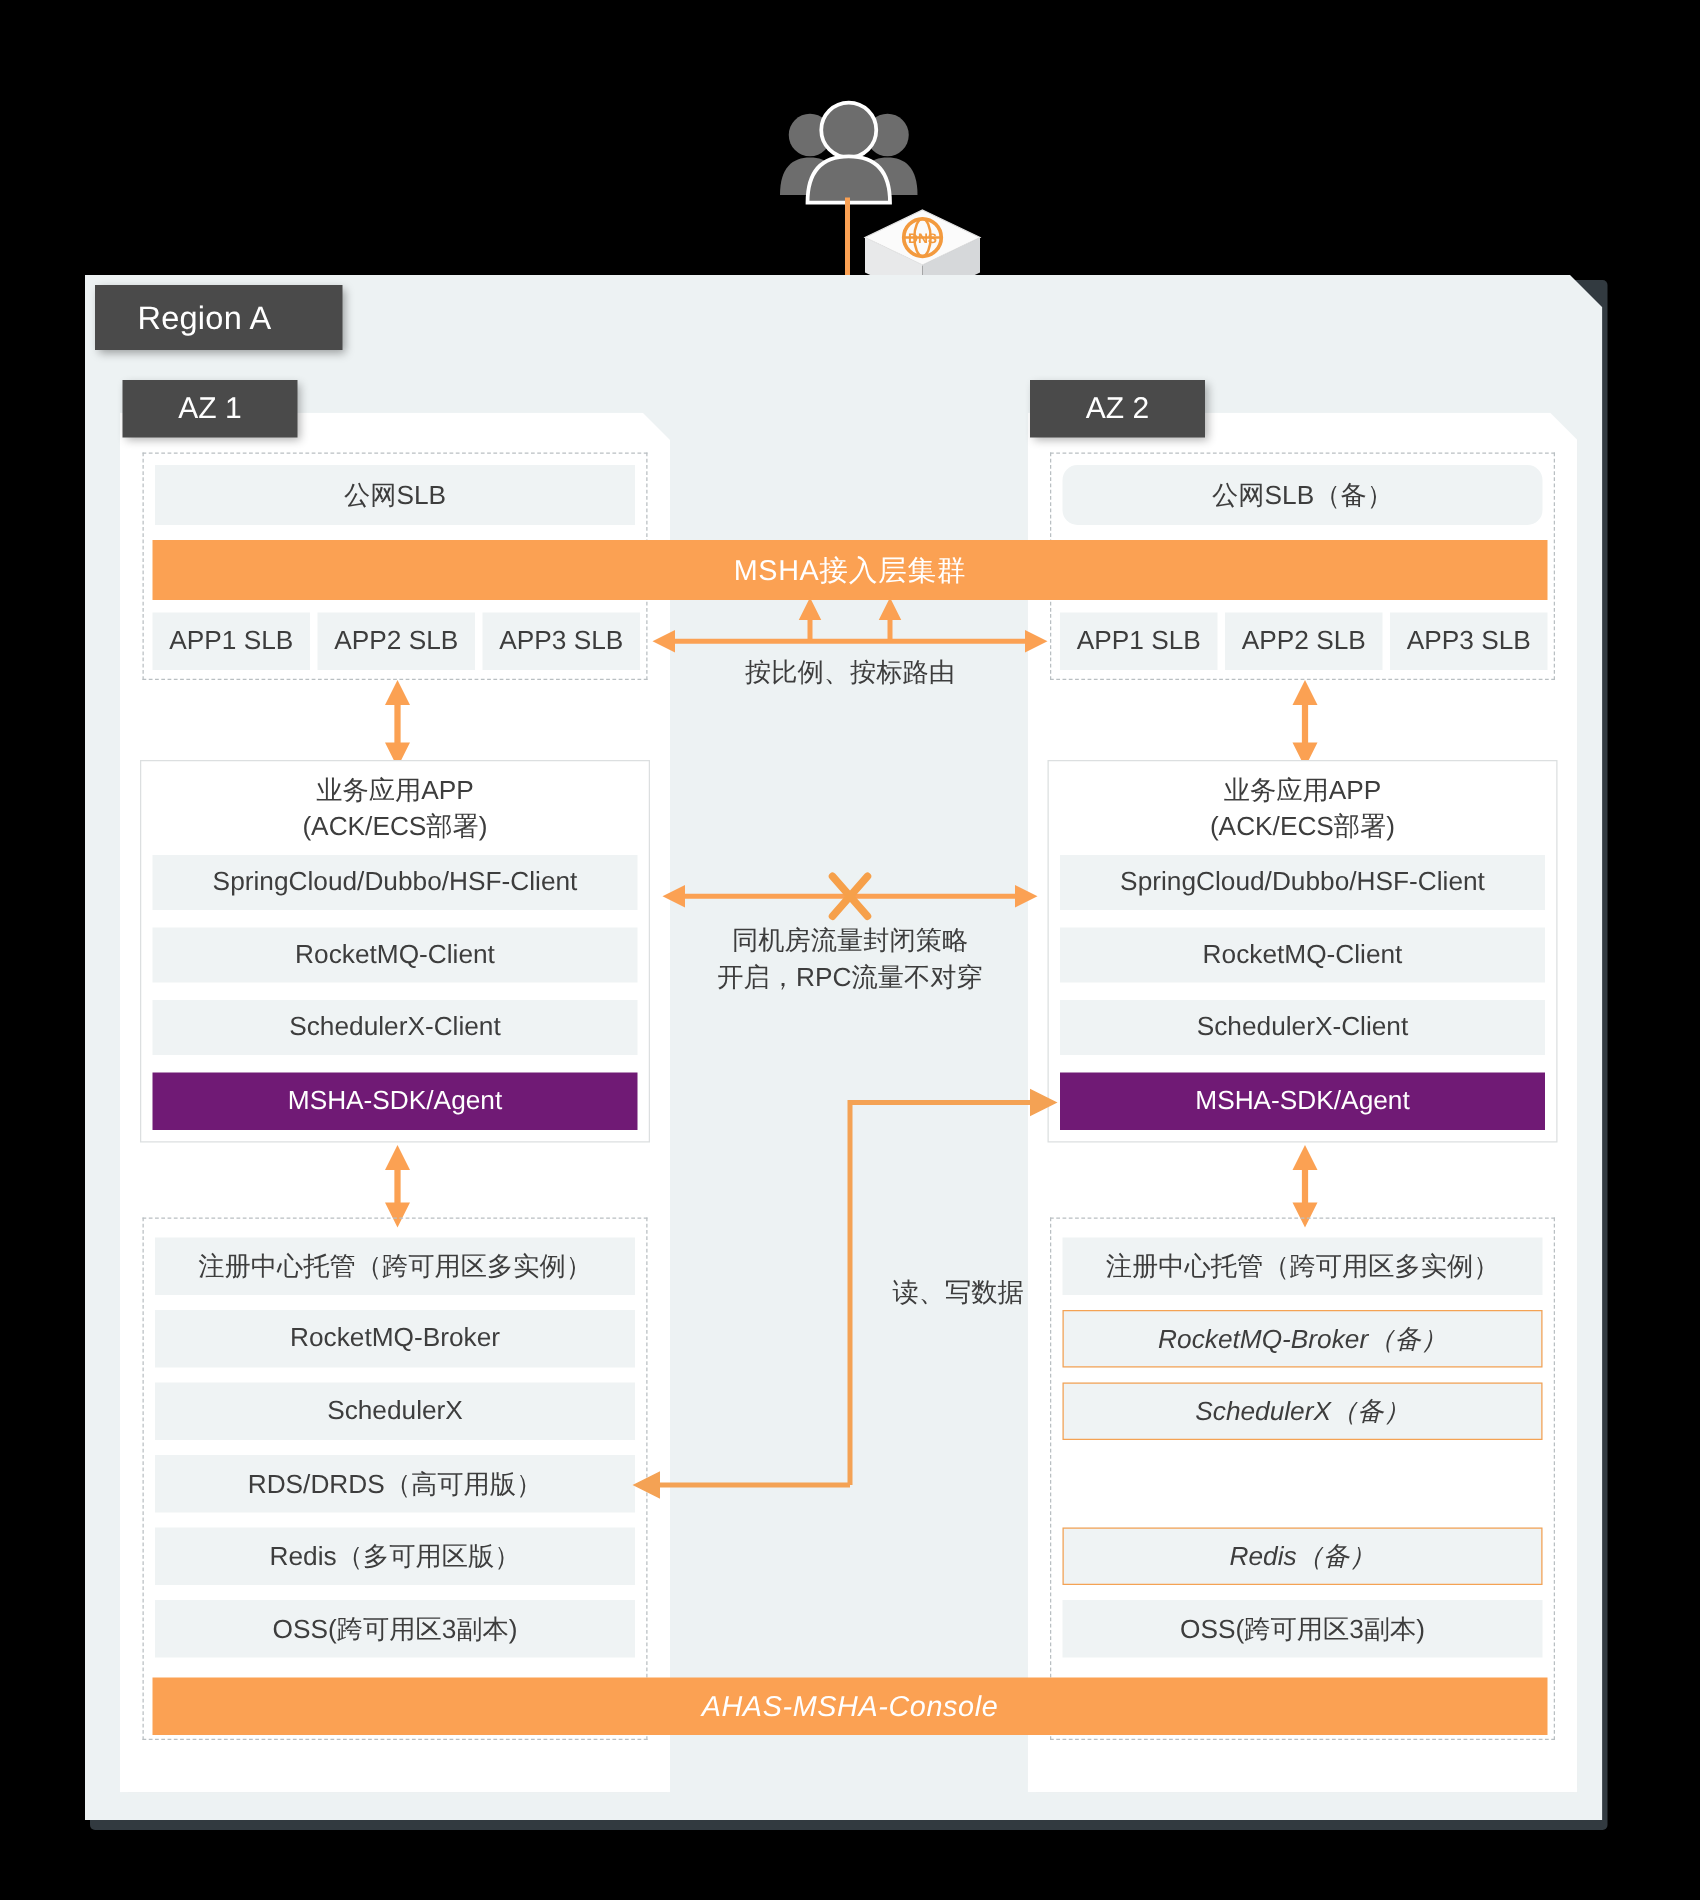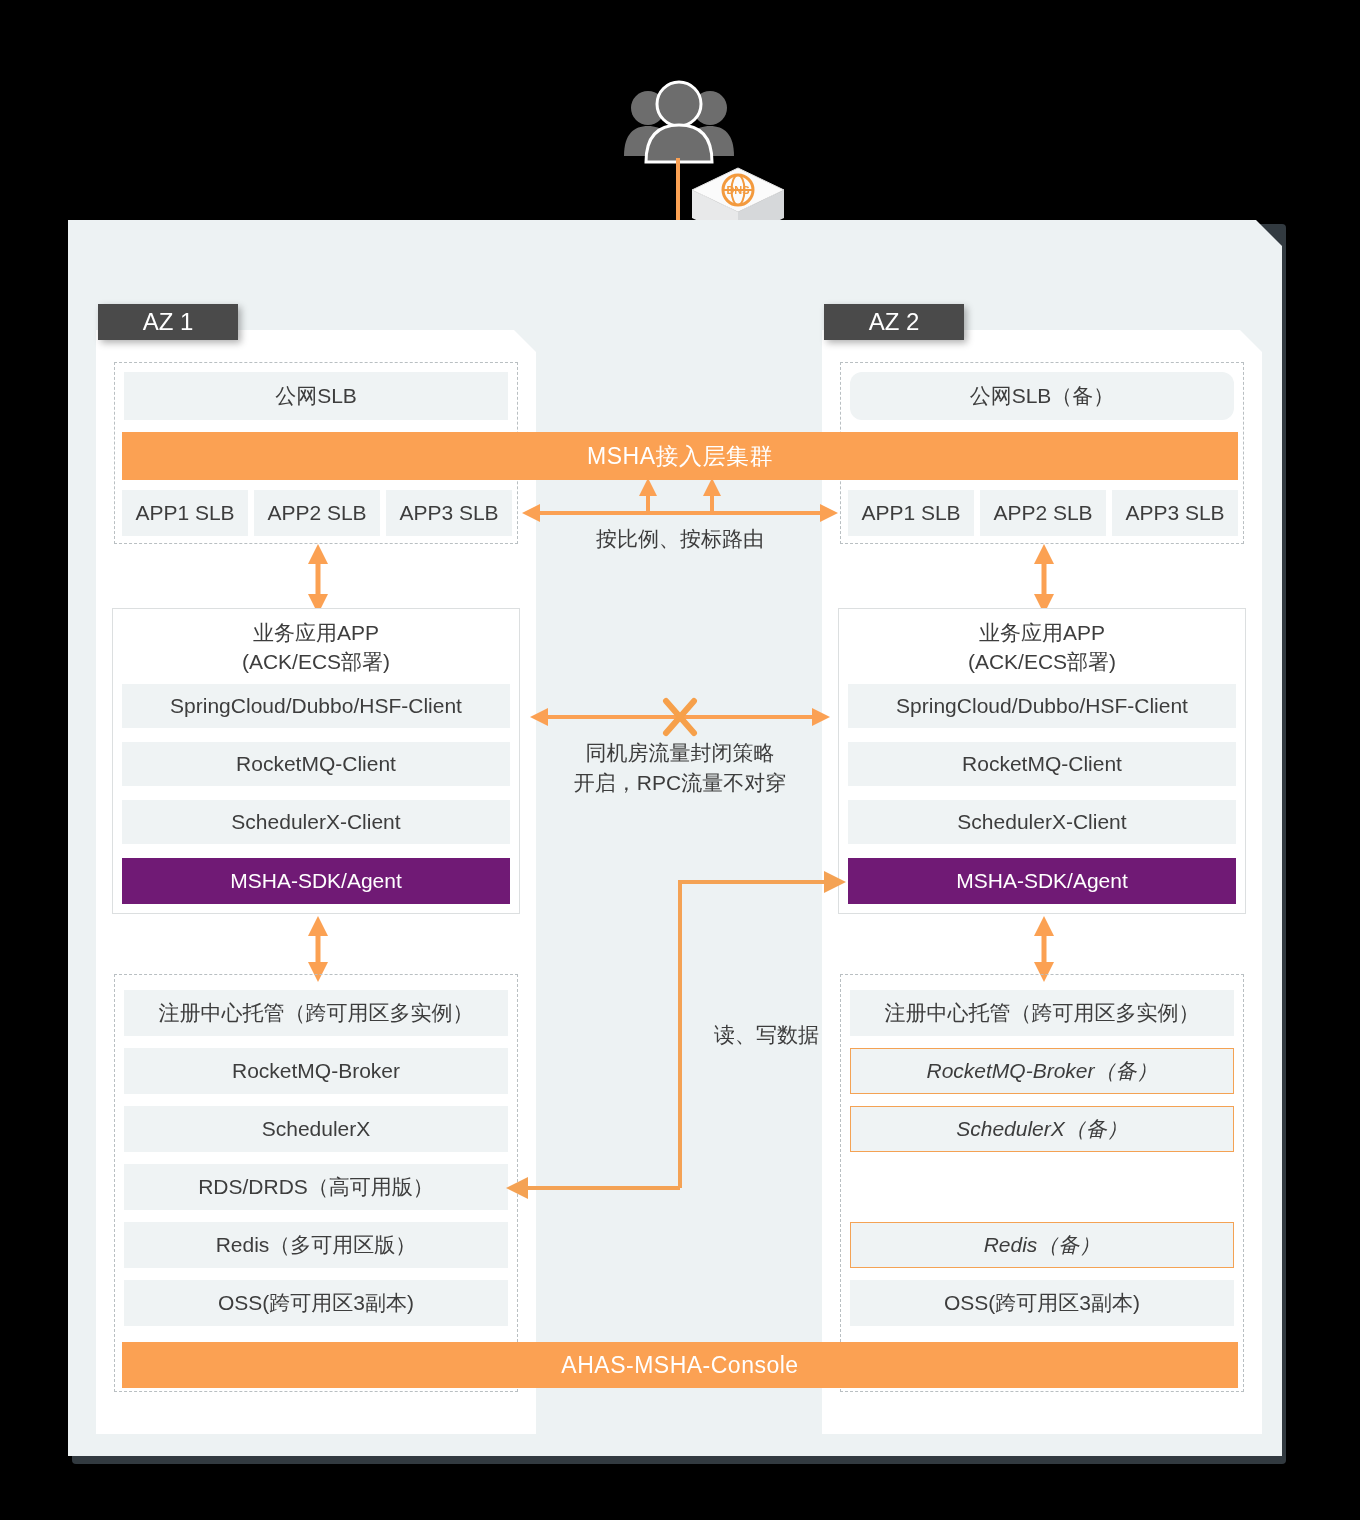--- a/index.html
+++ b/index.html
@@ -38,21 +38,21 @@
   .az-card {
     position: absolute; top: 330px; height: 1104px;
     background: #ffffff;
     clip-path: polygon(0 0, calc(100% - 22px) 0, 100% 22px, 100% 100%, 0 100%);
     filter: drop-shadow(2px 3px 5px rgba(0,0,0,.13));
   }
   .az-left  { left: 96px;  width: 440px; }
   .az-right { left: 822px; width: 440px; }
 
   .az-label {
-    position: absolute; height: 36px; width: 140px; top: 304px;
+    position: absolute; height: 46px; width: 140px; top: 304px;
     background: #4a4a4a; color: #fff;
     display: flex; align-items: center; justify-content: center;
     font-size: 24px;
     box-shadow: 3px 3px 7px rgba(0,0,0,.3);
   }
   .az-label-left  { left: 98px; }
   .az-label-right { left: 824px; }
 
   
   .dashed {
@@ -125,20 +125,21 @@
         <circle cx="0" cy="0" r="15" fill="none" stroke="#f39a3e" stroke-width="3"></circle>
         <ellipse cx="0" cy="0" rx="6.5" ry="15" fill="none" stroke="#f39a3e" stroke-width="2"></ellipse>
         <line x1="-15" y1="0" x2="15" y2="0" stroke="#f39a3e" stroke-width="2"></line>
         <text x="0" y="4" text-anchor="middle" fill="#f39a3e" font-size="11" font-family="'Liberation Sans',sans-serif" font-weight="bold">DNS</text>
       </g>
     </svg>
   </div>
 
   <div class="region-shadow"></div>
   <div class="region-card"></div>
+  <div class="region-label">Region A</div>
 
   <div class="az-card az-left"></div>
   <div class="az-card az-right"></div>
   <div class="az-label az-label-left">AZ 1</div>
   <div class="az-label az-label-right">AZ 2</div>
 
   <div class="dashed" style="left:114px; top:362px; width:404px; height:182px;"></div>
 
   <div class="box" style="left:124px; top:372px; width:384px; height:48px;">公网SLB</div>
 
@@ -255,15 +256,15 @@
 
       <path d="M174 320 L174 14 L322 14" fill="none" stroke="#f4a254" stroke-width="4" stroke-linejoin="miter"></path>
       <polygon points="340,14 318,3 318,25" fill="#f4a254"></polygon>
 
       <path d="M174 320 L18 320" fill="none" stroke="#f4a254" stroke-width="4"></path>
       <polygon points="0,320 22,309 22,331" fill="#f4a254"></polygon>
     </svg>
   </div>
   <div class="caption-v" style="left:690px; top:1020px; width:130px;margin-left:24px;">读、写数据</div>
 
-  <div class="band" style="left:122px; top:1342px; width:1116px; height:46px;">AHAS-MSHA-Console</div>
+  <div class="band" style="left:122px; top:1342px; width:1116px; height:46px;font-style:italic;">AHAS-MSHA-Console</div>
 
 </div>
 
 </body></html>

